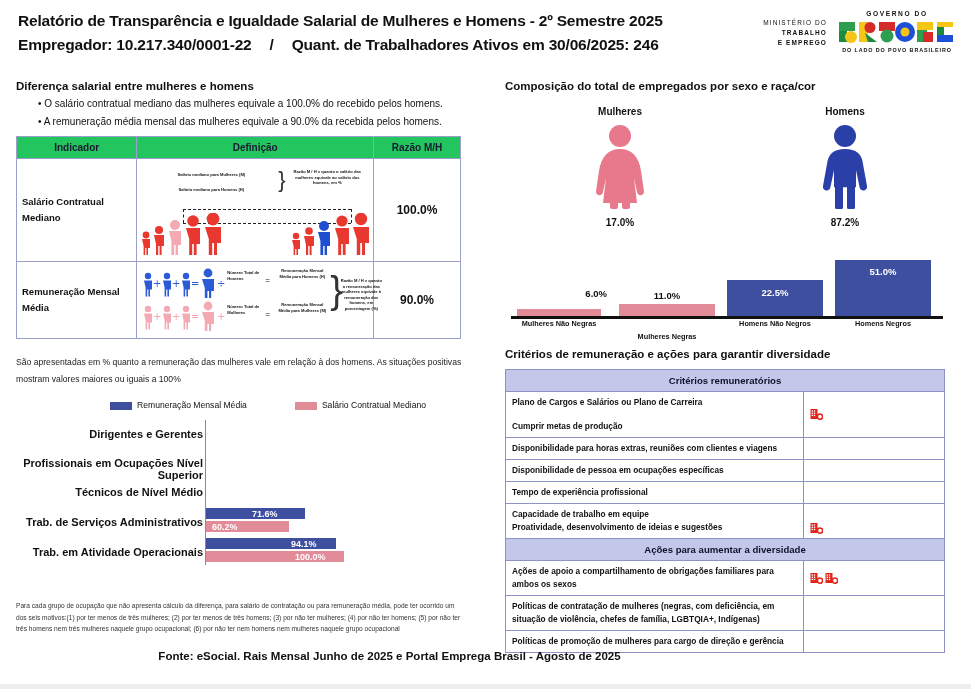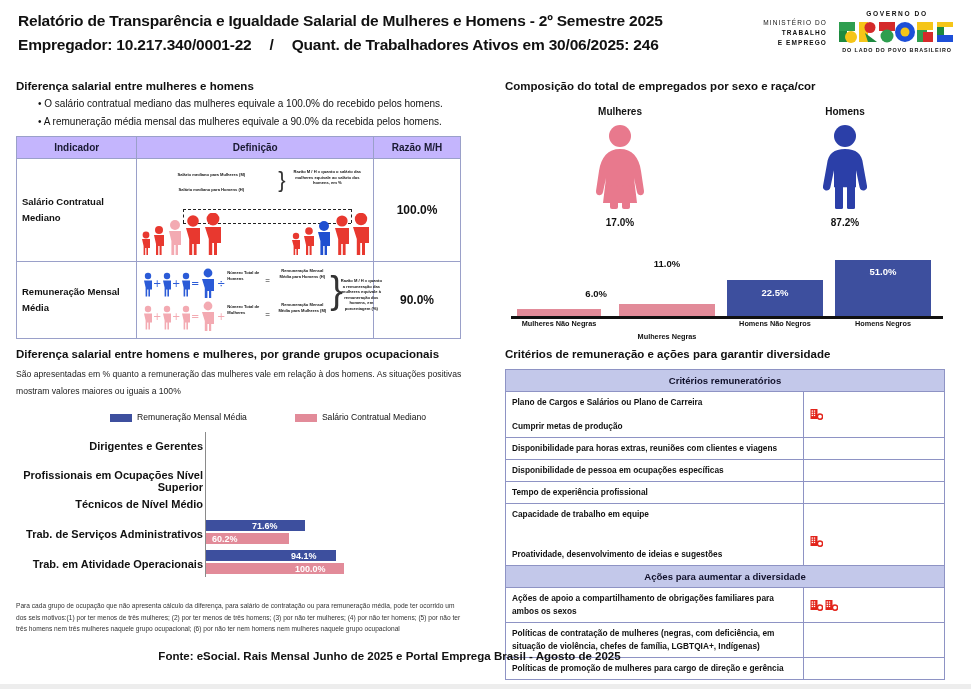--- a/index.html
+++ b/index.html
@@ -29,21 +29,21 @@
   
   .sec-title{font-size:11.5px;font-weight:bold;color:#111;}
 
   
   .left{position:absolute;left:16px;top:80px;width:462px;}
   .bullets{margin:6px 0 0 22px;}
   .bullets div{margin-bottom:7px;font-size:10px;}
 
   
   .t1{margin-top:9px;width:445px;border:1px solid #9aa0c9;border-collapse:collapse;}
-  .t1 th{background:#c4b5fd;border:1px solid #9aa0c9;font-size:10px;font-weight:bold;color:#1a1a33;padding:5px 2px;text-align:center;}
+  .t1 th{background:#22c55e;border:1px solid #9aa0c9;font-size:10px;font-weight:bold;color:#1a1a33;padding:5px 2px;text-align:center;}
   .t1 td{border:1px solid #9aa0c9;vertical-align:middle;}
   .t1 .c-ind{width:118px;font-size:9.5px;font-weight:bold;padding:6px 5px;line-height:16px;}
   .t1 .c-def{width:232px;padding:2px;}
   .t1 .c-raz{width:92px;text-align:center;font-size:12px;font-weight:bold;}
 
   .diag{position:relative;height:98px;width:230px;}
   .diag2{position:relative;height:72px;width:230px;}
   .micro{font-size:4.1px;font-weight:bold;line-height:5.6px;color:#111;position:absolute;}
   .brace{position:absolute;font-size:9px;color:#333;}
 
@@ -287,21 +287,20 @@
             <div class="micro" style="left:200px;top:14px;width:44px;text-align:center;">Razão M / H = quanto a remuneração das mulheres equivale à remuneração dos homens, em porcentagem (%)</div>
           </div>
         </td>
         <td class="c-raz">90.0%</td>
       </tr>
     </tbody>
       </table>
   </div>
 
   <div class="occ">
-    <div class="sec-title">Diferença salarial entre homens e mulheres, por grande grupos ocupacionais</div>
     <div class="occ-desc">
       <div>São apresentadas em % quanto a remuneração das mulheres vale em relação à dos homens. As situações positivas</div>
       <div>mostram valores maiores ou iguais a 100%</div>
     </div>
 
     <div class="legend">
       <div>
         <span class="sw" style="background:#3d4f9e;"></span><span>Remuneração Mensal Média</span>
       </div>
       <div>
@@ -377,21 +376,21 @@
   <div class="racechart">
     <div class="rc-baseline"></div>
 
     <div class="rc-col" style="left:6px;top:0;height:86px;">
       <div class="rc-val" style="left:0;top:58px;text-align:right;">6.0%</div>
       <div class="rc-bar" style="width:84px;height:7px;background:#e28b99;"></div>
     </div>
     <div class="rc-lab" style="left:2px;">Mulheres Não Negras</div>
 
     <div class="rc-col" style="left:114px;top:0;height:86px;">
-      <div class="rc-val" style="left:0;top:28px;">11.0%</div>
+      <div class="rc-val" style="left:0;top:60px;">11.0%</div>
       <div class="rc-bar" style="width:96px;height:12px;background:#e28b99;"></div>
     </div>
     <div class="rc-lab" style="left:110px;margin-top:13px;">Mulheres Negras</div>
 
     <div class="rc-col" style="left:222px;top:0;height:86px;">
       <div class="rc-bar" style="width:96px;height:36px;background:#3d4f9e;"></div>
       <div class="rc-val" style="left:0;top:57px;color:#ffffff;">22.5%</div>
     </div>
     <div class="rc-lab" style="left:218px;">Homens Não Negros</div>
 
@@ -443,21 +442,21 @@
       </tr>
 
       <tr>
         <td>Tempo de experiência profissional</td>
         <td class="mark">&nbsp;</td>
       </tr>
 
       <tr>
         <td>
           <div>Capacidade de trabalho em equipe</div>
-          <div style="margin-top:27px;">Proatividade, desenvolvimento de ideias e sugestões</div>
+          <div style="margin-top:0;">Proatividade, desenvolvimento de ideias e sugestões</div>
         </td>
         <td class="mark">
           <span class="ic" style="margin-top:14px;">
             <svg width="13" height="13" viewBox="0 0 13 13">
                   <rect x="0.5" y="1" width="7" height="10" fill="#e2231a"></rect>
                   <rect x="1.6" y="2.4" width="1.4" height="1.3" fill="#fff"></rect>
                   <rect x="3.8" y="2.4" width="1.4" height="1.3" fill="#fff"></rect>
                   <rect x="1.6" y="4.6" width="1.4" height="1.3" fill="#fff"></rect>
                   <rect x="3.8" y="4.6" width="1.4" height="1.3" fill="#fff"></rect>
                   <rect x="1.6" y="6.8" width="1.4" height="1.3" fill="#fff"></rect>

